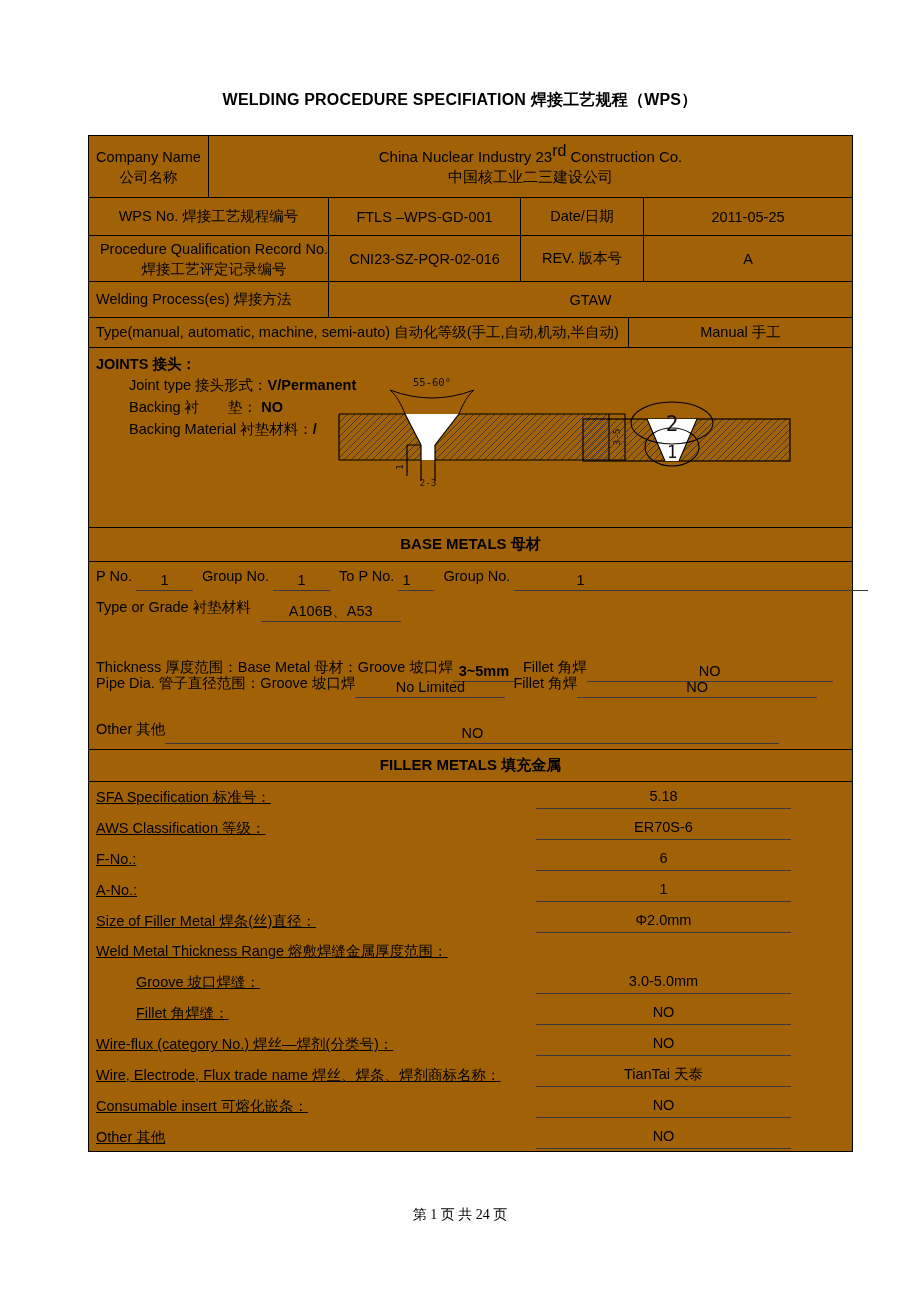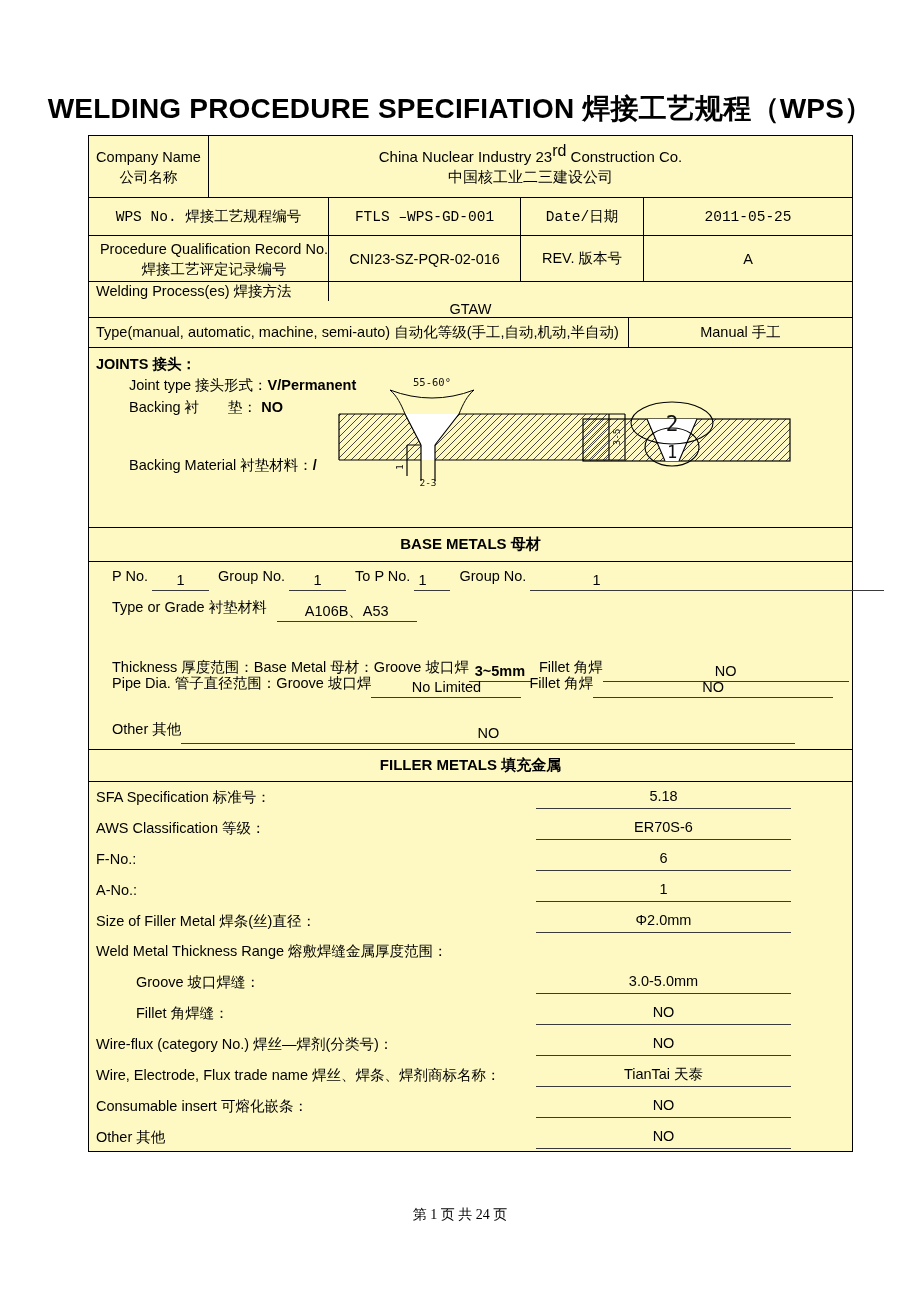--- a/index.html
+++ b/index.html
@@ -3,25 +3,25 @@
 <meta charset="utf-8">
 <style>
   html,body{margin:0;padding:0;}
   body{
     width:920px;height:1302px;background:#ffffff;color:#000;
     font-family:"Liberation Sans","DejaVu Sans",sans-serif;
     font-size:14.5px;position:relative;overflow:hidden;
   }
   .doc-title{
     position:absolute;top:90px;left:0;width:920px;text-align:center;
-    font-size:28px;font-weight:bold;letter-spacing:0.2px;
+    font-size:16px;font-weight:bold;letter-spacing:0.2px;
   }
   .tbl{
     position:absolute;left:88px;top:135px;width:765px;height:1017px;
-    border:1.5px solid #000;box-sizing:border-box;background:#fef9c3;
+    border:1.5px solid #000;box-sizing:border-box;background:#a16207;
   }
   .row{display:flex;border-bottom:1.5px solid #000;box-sizing:border-box;}
   .row.last{border-bottom:none;}
   .c{border-right:1.5px solid #000;box-sizing:border-box;display:flex;
      align-items:center;justify-content:center;text-align:center;}
   .c.end{border-right:none;}
   .c.left{justify-content:flex-start;text-align:left;padding-left:7px;}
   .two-line{line-height:20px;}
   sup{font-size:16px;vertical-align:super;line-height:0;}
   .sec-head{font-weight:bold;font-size:15px;}
@@ -32,25 +32,25 @@
     text-align:center;height:18px;line-height:16px;vertical-align:-4px;
   }
   
   .joints{position:relative;height:180px;}
   .joints .jt-title{position:absolute;left:7px;top:7px;font-weight:bold;}
   .jline{position:absolute;left:40px;height:20px;}
   .jsvg1{position:absolute;left:248px;top:28px;}
   .jsvg2{position:absolute;left:490px;top:47px;}
   
   .bm{position:relative;height:188px;}
-  .bm-line{position:absolute;left:7px;height:22px;white-space:nowrap;margin-left:16px;}
+  .bm-line{position:absolute;left:7px;height:22px;white-space:nowrap;}
   
   .fm{display:flex;flex-direction:column;}
   .fm-row{height:30.92px;position:relative;display:flex;align-items:center;}
-  .fm-label{padding-left:7px;}
+  .fm-label{padding-left:7px;text-decoration:underline;}
   .fm-row.indent .fm-label{padding-left:47px;}
   .fm-value{
     position:absolute;left:447px;top:4px;width:255px;height:22px;
     border-bottom:1.4px solid #3a3a3a;text-align:center;line-height:20px;
   }
   .page-footer{
     position:absolute;top:1206px;left:0;width:920px;text-align:center;
     font-family:"Liberation Serif","DejaVu Serif",serif;font-size:14px;
   }
   svg text{font-family:"DejaVu Sans Mono","Liberation Mono",monospace;fill:#111;}
@@ -70,58 +70,58 @@
       </div>
     </div>
     <div class="c end two-line" style="flex:1;font-size:15px;">
       <div>
         <div><span>China Nuclear Industry 23</span><sup>rd</sup><span> Construction Co.</span></div>
         <div>中国核工业二三建设公司</div>
       </div>
     </div>
   </div>
 
-  <div class="row" style="height:38px;font-family:Liberation Mono, monospace;">
+  <div class="row" style="height:38px;">
     <div class="c" style="width:240px;">WPS No. 焊接工艺规程编号</div>
     <div class="c" style="width:192px;">FTLS –WPS-GD-001</div>
     <div class="c" style="width:123px;">Date/日期</div>
     <div class="c end" style="flex:1;">2011-05-25</div>
   </div>
 
   <div class="row" style="height:46px;">
     <div class="c two-line" style="width:240px;justify-content:flex-end;">
       <div>
         <div>Procedure Qualification Record No.</div>
         <div>焊接工艺评定记录编号</div>
       </div>
     </div>
     <div class="c" style="width:192px;">CNI23-SZ-PQR-02-016</div>
     <div class="c" style="width:123px;">REV. 版本号</div>
     <div class="c end" style="flex:1;">A</div>
   </div>
 
-  <div class="row" style="height:36px;flex-direction:column;">
+  <div class="row" style="height:36px;">
     <div class="c left" style="width:240px;">Welding Process(es) 焊接方法</div>
     <div class="c end" style="flex:1;">GTAW</div>
   </div>
 
   <div class="row" style="height:30px;">
     <div class="c left" style="width:540px;">Type(manual, automatic, machine, semi-auto)  自动化等级(手工,自动,机动,半自动)</div>
     <div class="c end" style="flex:1;">Manual  手工</div>
   </div>
 
   <div class="row joints">
     <div class="jt-title">JOINTS 接头：</div>
     <div class="jline" style="top:28px;">
       <span>Joint type 接头形式：</span><span class="bold">V/Permanent</span>
     </div>
     <div class="jline" style="top:50px;">
       <span>Backing 衬　　垫：</span> <span class="bold">NO</span>
     </div>
-    <div class="jline" style="top:72px;margin-top:36px;">
+    <div class="jline" style="top:72px;">
       <span>Backing Material 衬垫材料：</span><span class="bold">/</span>
     </div>
 
     <svg class="jsvg1" width="292" height="112" viewBox="0 0 292 112">
       <defs>
         <pattern id="hp1" width="7" height="7" patternUnits="userSpaceOnUse">
           <line x1="0" y1="7" x2="7" y2="0" stroke="#333" stroke-width="0.9"></line>
         </pattern>
       </defs>
       <rect x="2" y="38" width="270" height="46" fill="url(#hp1)"></rect>

